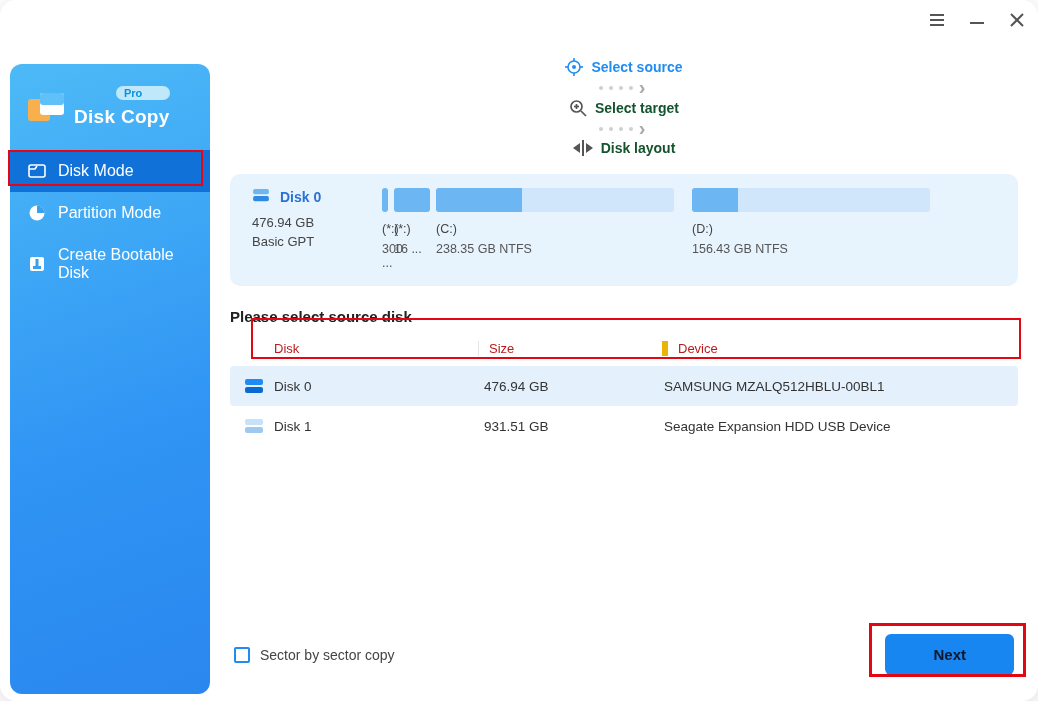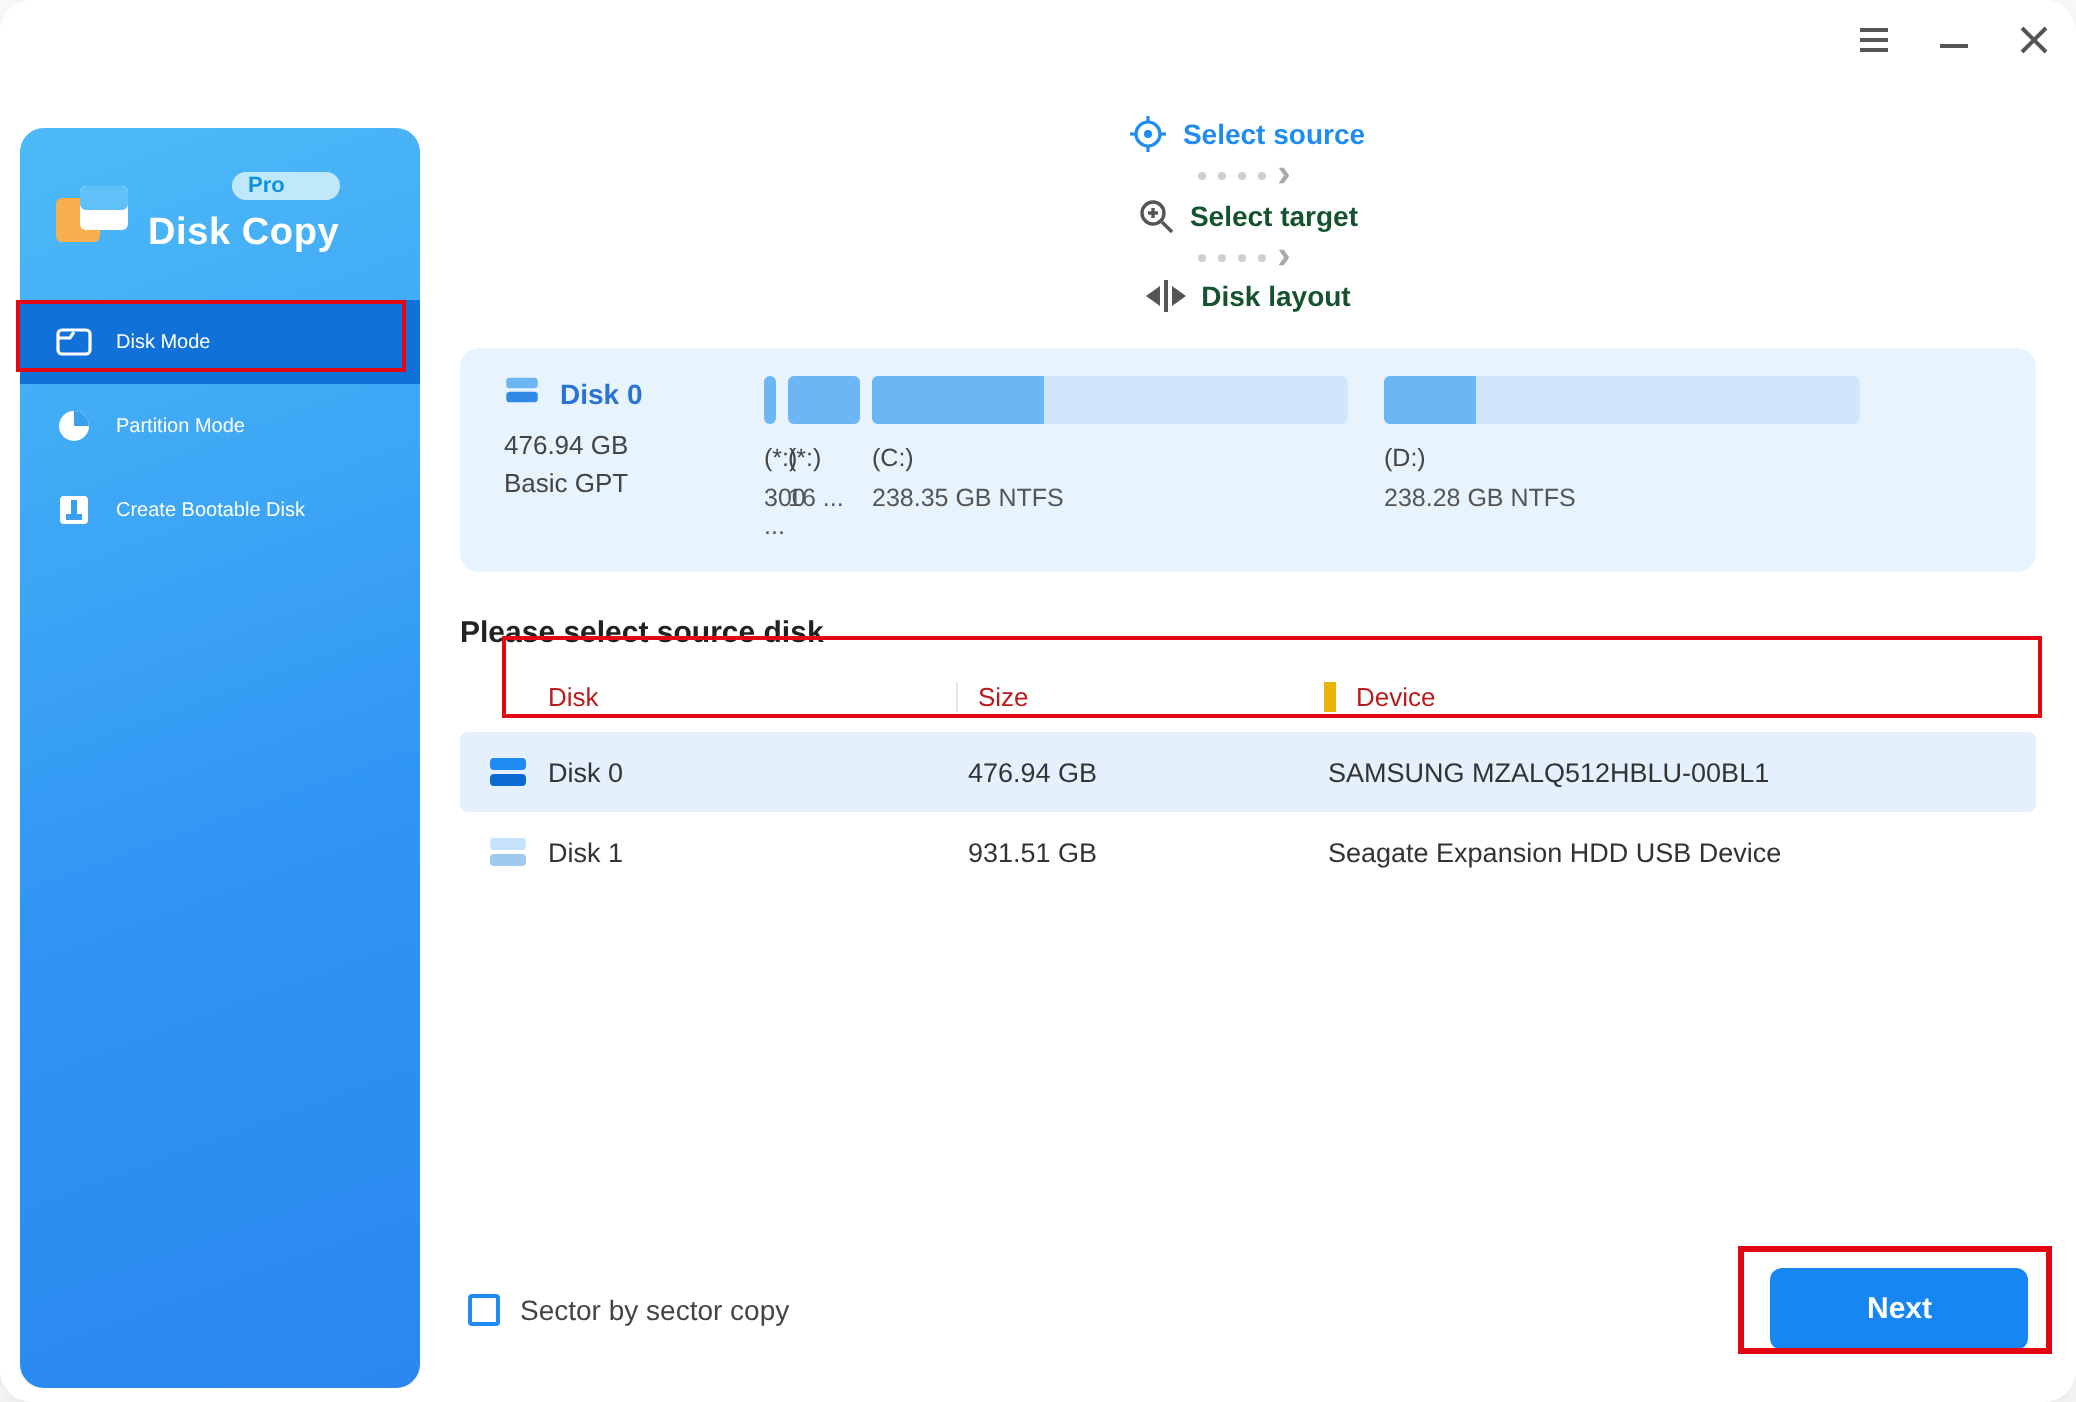--- a/index.html
+++ b/index.html
@@ -66,23 +66,22 @@
     margin-bottom:4px;
     position: relative;
     top: -2px;
   }
   .brand-text {
     font-size:19px; font-weight:700; letter-spacing:0.3px;
   }
   .navitem {
     display:flex; align-items:center; gap:12px;
     padding: 12px 18px;
-    font-size:10px; font-weight:500;
+    font-size:16px; font-weight:500;
     cursor:pointer;
-    text-align:right;
   }
   .navitem.active {
     background:#1072d9;
   }
   .navitem svg { width:18px; height:18px; flex:0 0 18px; }
   .highlight-red {
     position:absolute;
     border:2px solid #e30613;
     pointer-events:none;
   }
@@ -196,21 +195,21 @@
   .chk {
     display:flex; align-items:center; gap:10px;
     font-size:14px; color:#444;
     cursor:pointer;
   }
   .chk .box{
     width:16px;height:16px; border:2px solid #1e8cf2;
     border-radius:2px;
   }
   .next-btn {
-    background:#1786f0; color:#ffffff;
+    background:#1786f0; color:#0f172a;
     font-size:15px; font-weight:600;
     border:none; border-radius:6px;
     padding:12px 48px;
     cursor:pointer;
   }
   .hl-next { left:869px; top:623px; width:157px; height:54px; border-width:3px;}
 </style>
 </head>
 <body>
 
@@ -362,21 +361,21 @@
               <div class="fill" style="width:86px"></div>
             </div>
             <div class="lbl">(C:)</div>
             <div class="val">238.35 GB NTFS</div>
           </div>
           <div class="part" style="width: 238px; margin-left: 12px;">
             <div class="bar">
               <div class="fill" style="width:46px"></div>
             </div>
             <div class="lbl">(D:)</div>
-            <div class="val">238.28 GB NTFS</div>
+            <div class="val">156.43 GB NTFS</div>
           </div>
         </div>
     </div>
 
     <div class="section-title">Please select source disk</div>
     <div class="table">
       <div class="thead">
         <div class="c1">Disk</div>
         <div class="c2">Size</div>
         <div class="c3">Device</div>

